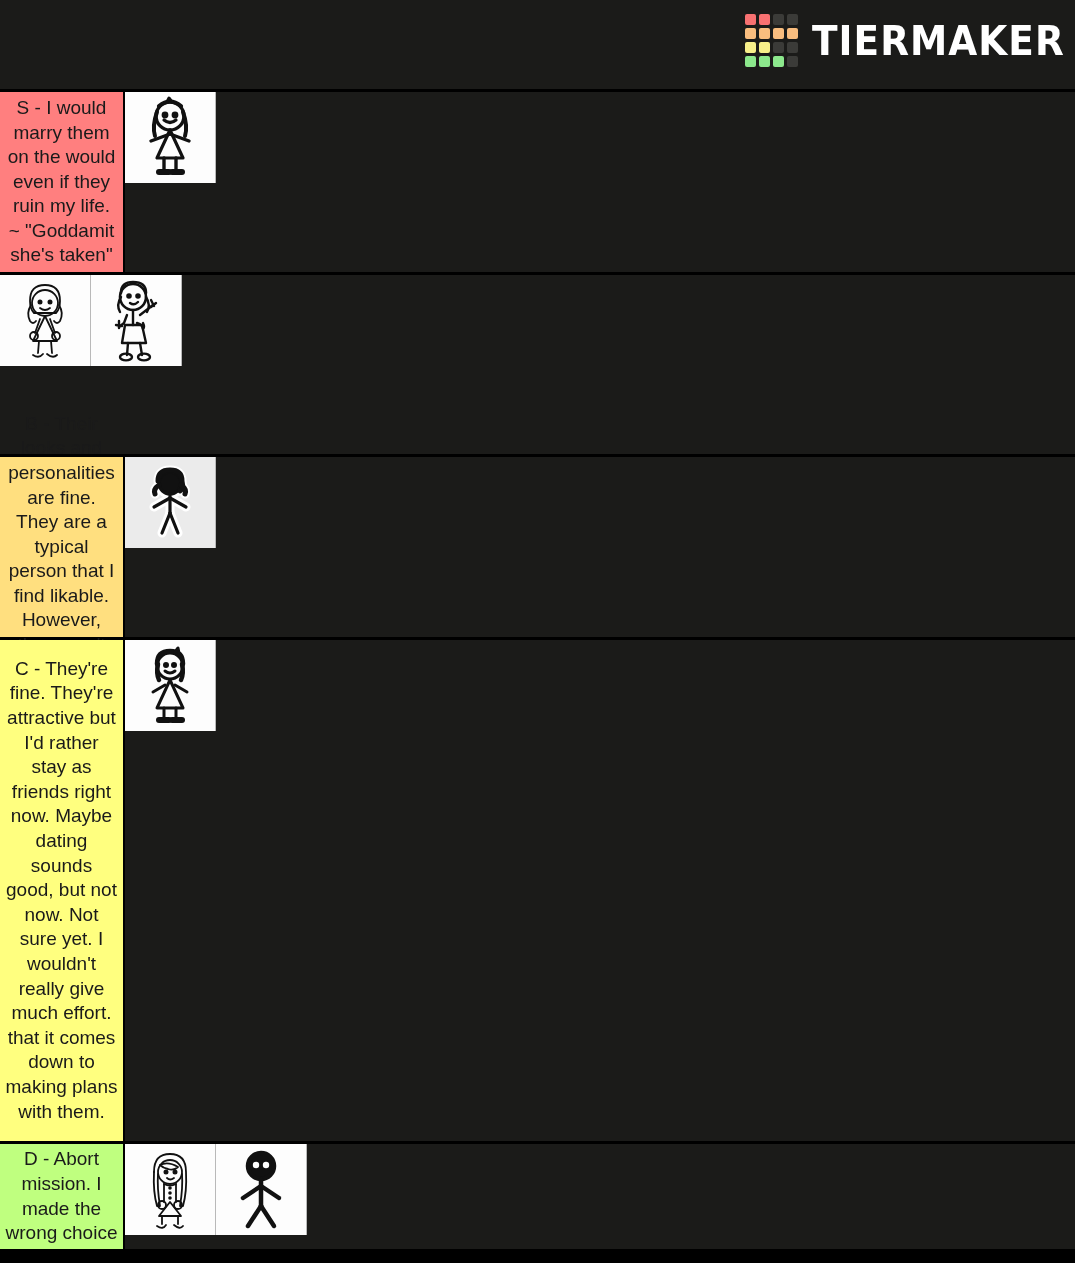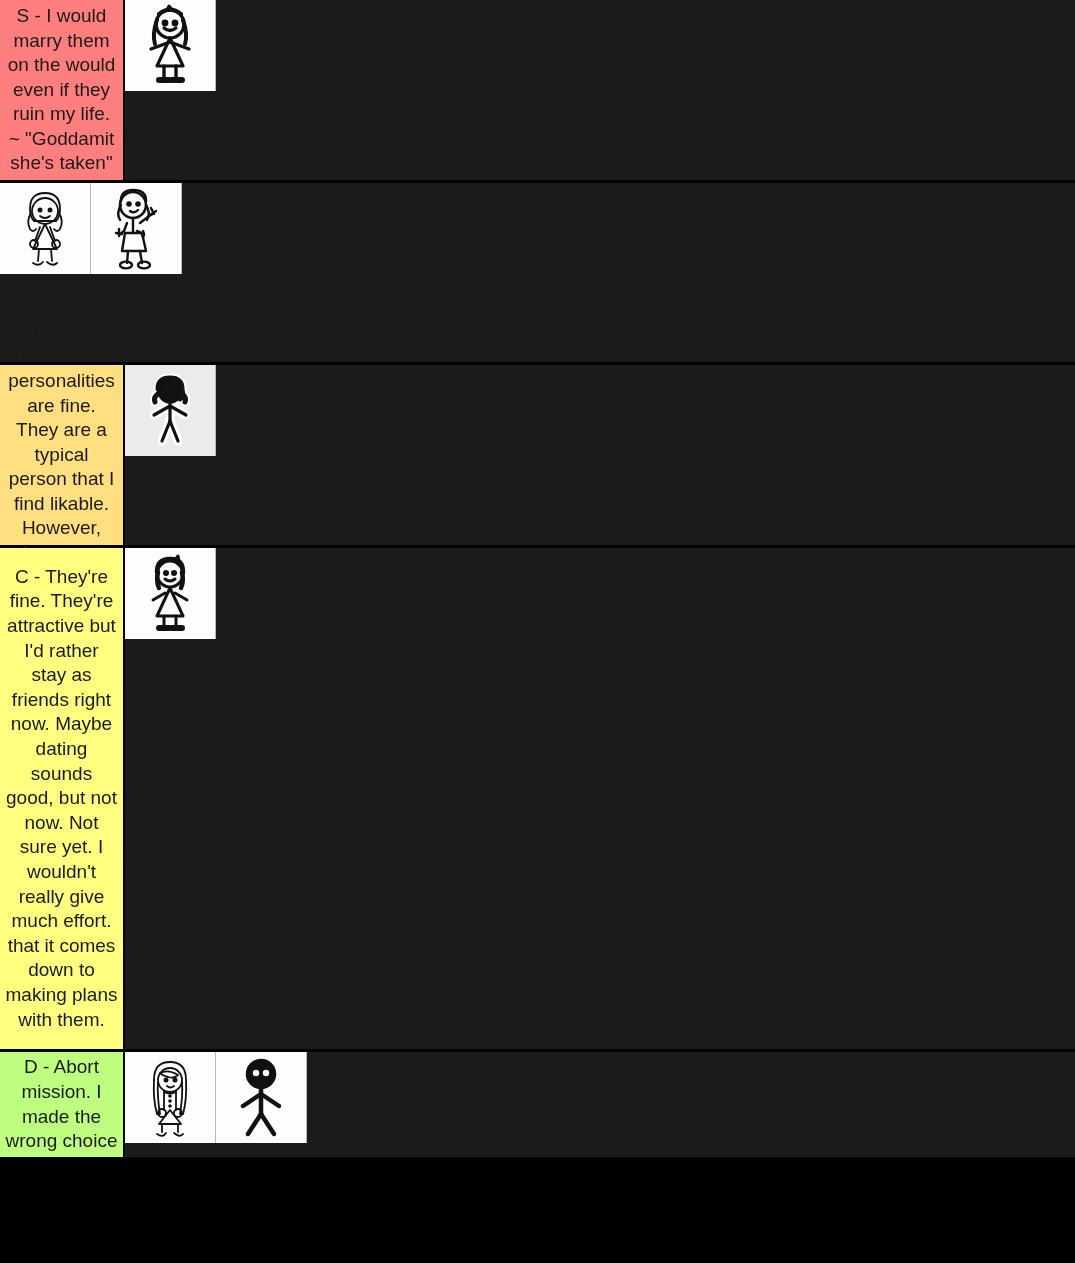--- a/index.html
+++ b/index.html
@@ -85,20 +85,43 @@
     overflow:hidden;
   }
   .thumb.gray { background:#ebebeb; }
   .thumb svg { display:block; }
 </style>
 </head>
 <body>
 
 <div id="app">
 
+  <div class="header">
+    <div class="brand">
+      <div class="brand-grid" id="brand-grid">
+          <i style="background: rgb(248, 113, 113);"></i>
+          <i style="background: rgb(248, 113, 113);"></i>
+          <i style="background: rgb(59, 59, 56);"></i>
+          <i style="background: rgb(59, 59, 56);"></i>
+          <i style="background: rgb(249, 189, 126);"></i>
+          <i style="background: rgb(249, 189, 126);"></i>
+          <i style="background: rgb(249, 189, 126);"></i>
+          <i style="background: rgb(249, 189, 126);"></i>
+          <i style="background: rgb(247, 240, 138);"></i>
+          <i style="background: rgb(247, 240, 138);"></i>
+          <i style="background: rgb(59, 59, 56);"></i>
+          <i style="background: rgb(59, 59, 56);"></i>
+          <i style="background: rgb(140, 232, 140);"></i>
+          <i style="background: rgb(140, 232, 140);"></i>
+          <i style="background: rgb(140, 232, 140);"></i>
+          <i style="background: rgb(59, 59, 56);"></i>
+        </div>
+      <div class="brand-word">TIERMAKER</div>
+    </div>
+  </div>
 
   <div id="tier-rows">
       <div class="tier-row" style="height: 183px;">
         <div class="tier-label" style="background: rgb(255, 127, 127);">S - I would marry them on the would even if they ruin my life. ~ "Goddamit she's taken"</div>
         <div class="tier-items">
           <div class="thumb">
             <svg width="78" height="84" viewBox="0 0 78 84">
         <g stroke="#111" fill="none" stroke-linecap="round" stroke-linejoin="round" stroke-width="3.2">
           <circle cx="39" cy="20" r="14" stroke-width="3.4"></circle>
           <path d="M28 10 Q39 1 50 10" stroke-width="4"></path>

